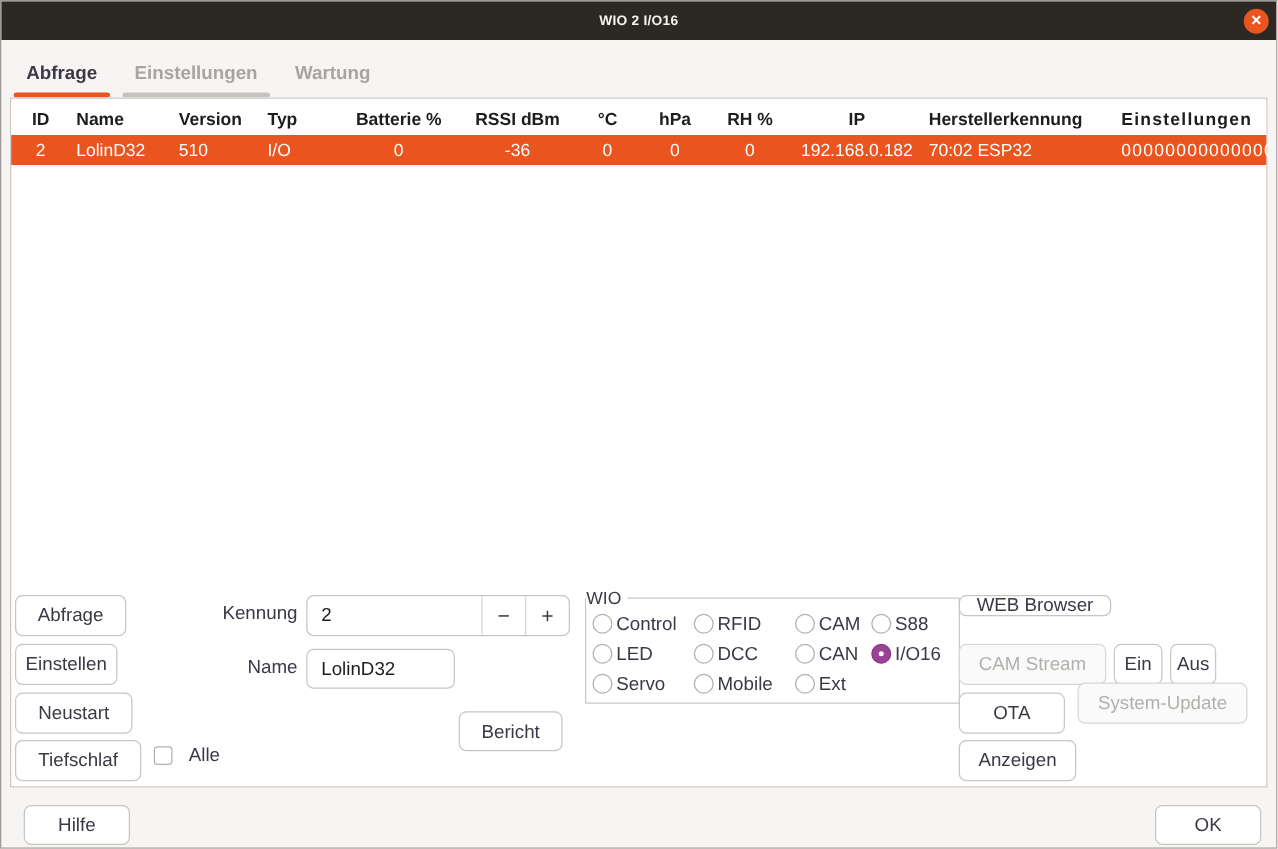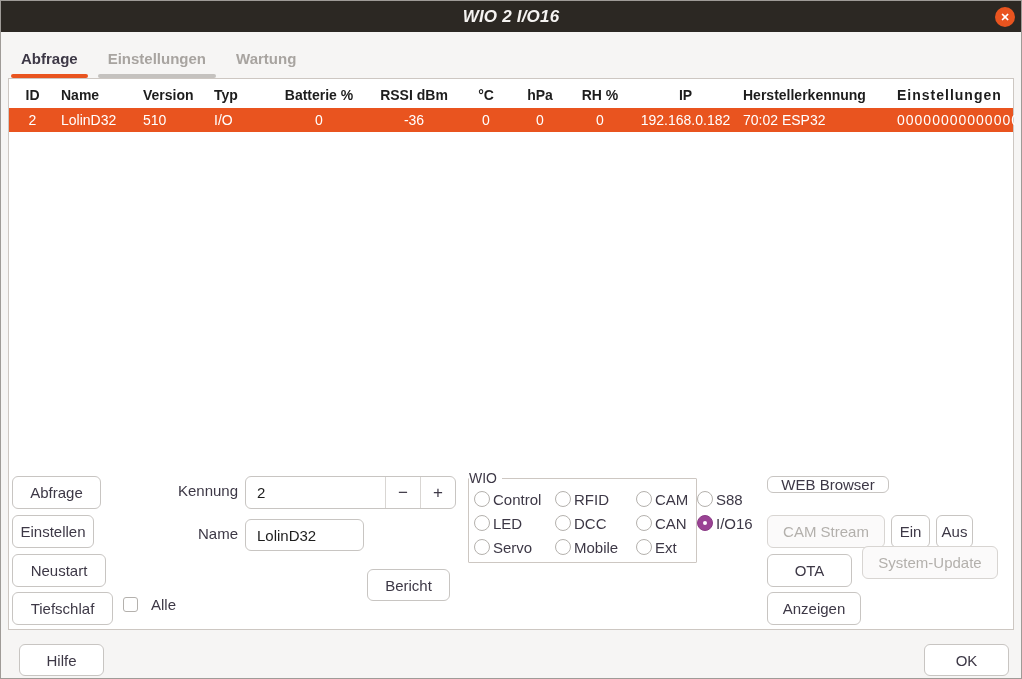--- a/index.html
+++ b/index.html
@@ -7,21 +7,21 @@
   .window {
     position:relative; width:1022px; height:679px; margin:0 auto;
     background:#f6f5f4; border:1px solid #9f9b97; overflow:hidden;
     font-family:"Liberation Sans", sans-serif; color:#3d3846;
   }
   
   .titlebar {
     position:absolute; left:0; top:0; right:0; height:31px;
     background:#2c2823; display:flex; align-items:center; justify-content:center;
   }
-  .titlebar .title { color:#f5f3f1; font-size:17px; font-weight:bold; letter-spacing:.2px;font-style:italic; }
+  .titlebar .title { color:#f5f3f1; font-size:11px; font-weight:bold; letter-spacing:.2px; }
   .close-btn {
     position:absolute; right:6px; top:6px; width:20px; height:20px; border-radius:50%;
     background:#e9541f; display:flex; align-items:center; justify-content:center;
     color:#fff; font-size:11px; font-weight:bold; cursor:default; line-height:1;
   }
   
   .tabbar { position:absolute; left:10px; top:40px; height:37px; display:flex; align-items:stretch; }
   .tab { position:relative; padding:9px 10px 0 10px; margin-right:10px; font-size:15px; font-weight:bold; }
   .tab.active { color:#3d3846; }
   .tab.hover  { color:#a8a4a0; }
@@ -80,21 +80,21 @@
     font-family:"Liberation Sans", sans-serif; font-size:15px; color:#1d1d1d;
     padding-left:11px; outline:none;
   }
   .checkbox-wrap { position:absolute; left:122px; top:595px; display:flex; align-items:center; gap:13px; }
   .checkbox {
     width:15px; height:15px; background:#fff; border:1px solid #b4b1ad; border-radius:3px;
   }
   .checkbox-label { font-size:15px; color:#3d3846; }
   
   .groupbox {
-    position:absolute; left:467px; top:477px; width:229px; height:85px;
+    position:absolute; left:467px; top:477px; width:300px; height:85px;
     border:1px solid #cdc7c2; border-radius:1px;
   }
   .groupbox .legend {
     position:absolute; left:0px; top:-9px; background:#fff; padding-right:5px;
     font-size:14px; color:#3d3846;
   }
   .radio-grid {
     position:absolute; left:5px; top:8px; right:2px;
     display:grid; grid-template-columns:81px 81px 61px auto; grid-auto-rows:24px; align-items:center;
   }

